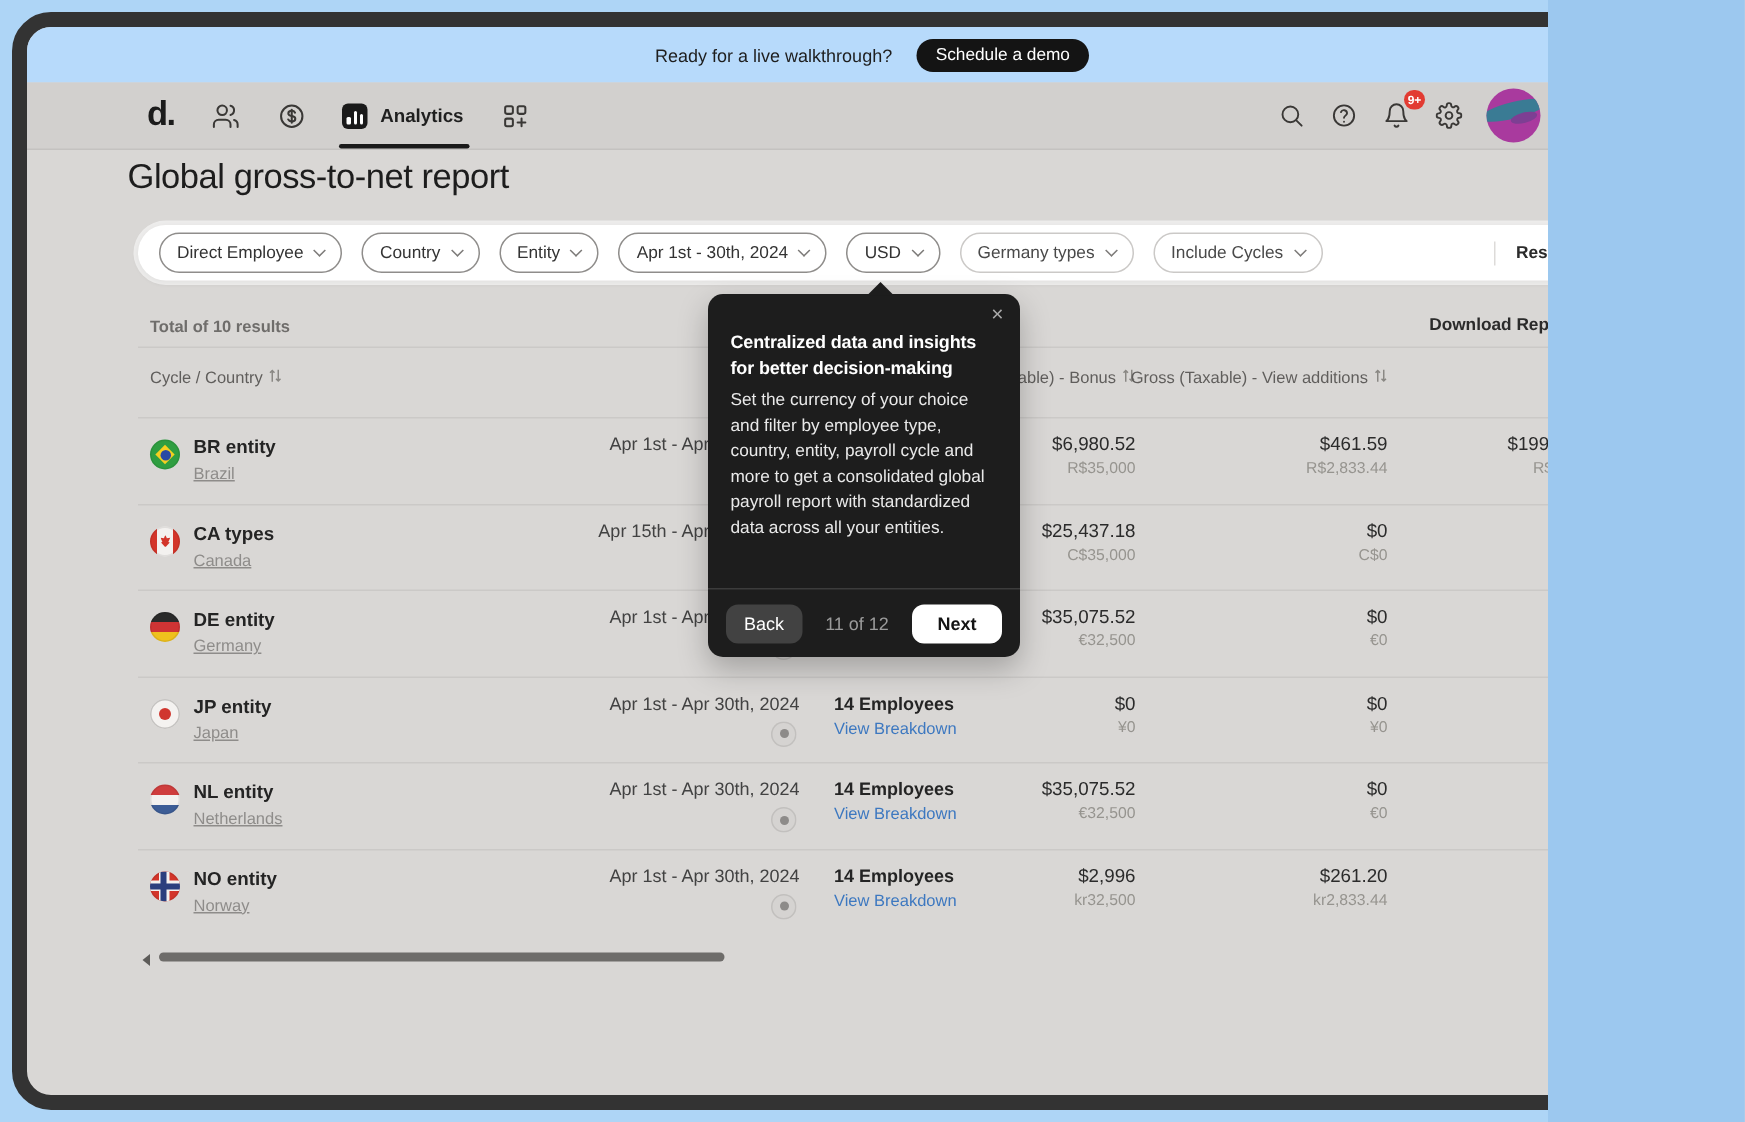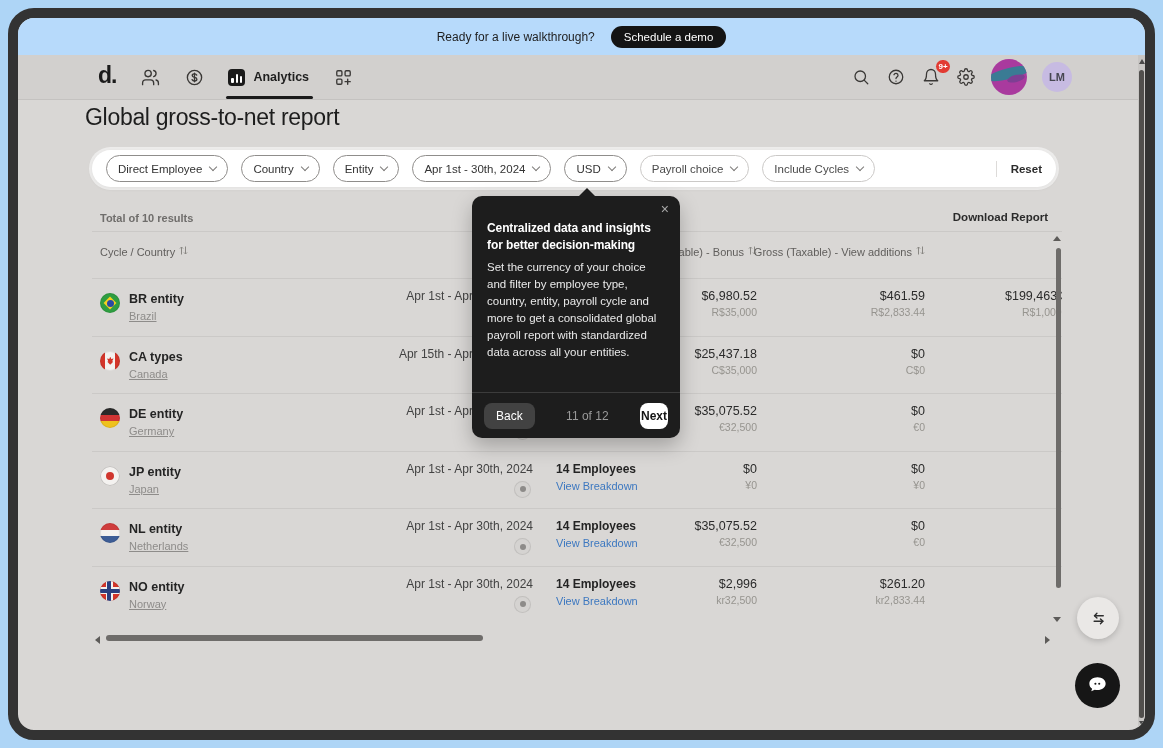--- a/index.html
+++ b/index.html
@@ -1,17 +1,17 @@
 <!DOCTYPE html>
 <html><head>
 <meta charset="utf-8">
 <style>
   * { margin:0; padding:0; box-sizing:border-box; }
   html,body { background:#9cc8ef; }
-  .stage { position:relative; width:1163px; height:748px; background:#aed5f6;
+  .stage { position:relative; width:1032px; height:748px; background:#aed5f6;
            font-family:"Liberation Sans","DejaVu Sans",sans-serif; overflow:hidden; }
   .window { position:absolute; left:8px; top:8px; width:1147px; height:732px;
             border:10px solid #333333; border-radius:26px; background:#d9d7d5; overflow:hidden; }
 
   
   .banner { position:absolute; left:0; top:0; width:100%; height:37px; background:#b7dafb;
             display:flex; align-items:center; justify-content:center; gap:16px; z-index:5; }
   .banner-text { font-size:12px; color:#1e1e1e; }
   .banner-btn { background:#141414; color:#ffffff; font-size:11.5px; padding:5px 13px;
                 border-radius:14px; border:none; cursor:pointer; }
@@ -128,21 +128,21 @@
   .tooltip::before { content:""; position:absolute; top:-8px; left:106px; border-left:9px solid transparent;
                      border-right:9px solid transparent; border-bottom:9px solid #1d1d1d; }
   .tt-close { position:absolute; right:11px; top:6px; color:#a9a9a9; font-size:14px; cursor:pointer; line-height:1; }
   .tt-title { padding:24px 15px 2px; font-size:12px; font-weight:700; line-height:1.45; letter-spacing:-.1px; }
   .tt-body { padding:2px 15px 0; font-size:11.5px; line-height:1.48; color:#e9e9e9; }
   .tt-footer { position:absolute; left:0; right:0; bottom:0; height:46px; border-top:1px solid #3c3c3c;
                display:flex; align-items:center; padding:0 12px; }
   .tt-back { background:#424242; color:#ffffff; font-size:12px; padding:6px 12px; border-radius:8px;
              border:none; cursor:pointer; }
   .tt-step { flex:1; text-align:center; color:#9a9a9a; font-size:12px; }
-  .tt-next { background:#ffffff; color:#141414; font-size:12px; font-weight:600; padding:6px 1px;
+  .tt-next { background:#ffffff; color:#141414; font-size:12px; font-weight:600; padding:6px 17px;
              border-radius:8px; border:none; cursor:pointer; }
 
   
   .fab-filters { position:absolute; left:1059px; top:579px; width:42px; height:42px; border-radius:50%;
                  background:#eae8e6; box-shadow:0 2px 6px rgba(0,0,0,.18); display:flex; align-items:center;
                  justify-content:center; z-index:45; cursor:pointer; }
   .fab-filters svg { stroke:#2e2e2e; fill:none; stroke-width:1.8; stroke-linecap:round; stroke-linejoin:round; }
   .fab-chat { position:absolute; left:1057px; top:645px; width:45px; height:45px; border-radius:50%;
               background:#161616; display:flex; align-items:center; justify-content:center; z-index:45; cursor:pointer; }
 
@@ -254,21 +254,21 @@
         </span>
     <span class="pill">
           <span>Apr 1st - 30th, 2024</span>
           <i class="chev"></i>
         </span>
     <span class="pill">
           <span>USD</span>
           <i class="chev"></i>
         </span>
     <span class="pill light">
-          <span>Payroll choice</span>
+          <span>Germany types</span>
           <i class="chev"></i>
         </span>
     <span class="pill light">
           <span>Include Cycles</span>
           <i class="chev"></i>
         </span>
     <span class="reset-wrap">
       <span class="vdiv"></span>
       <span class="reset">Reset</span>
     </span>

